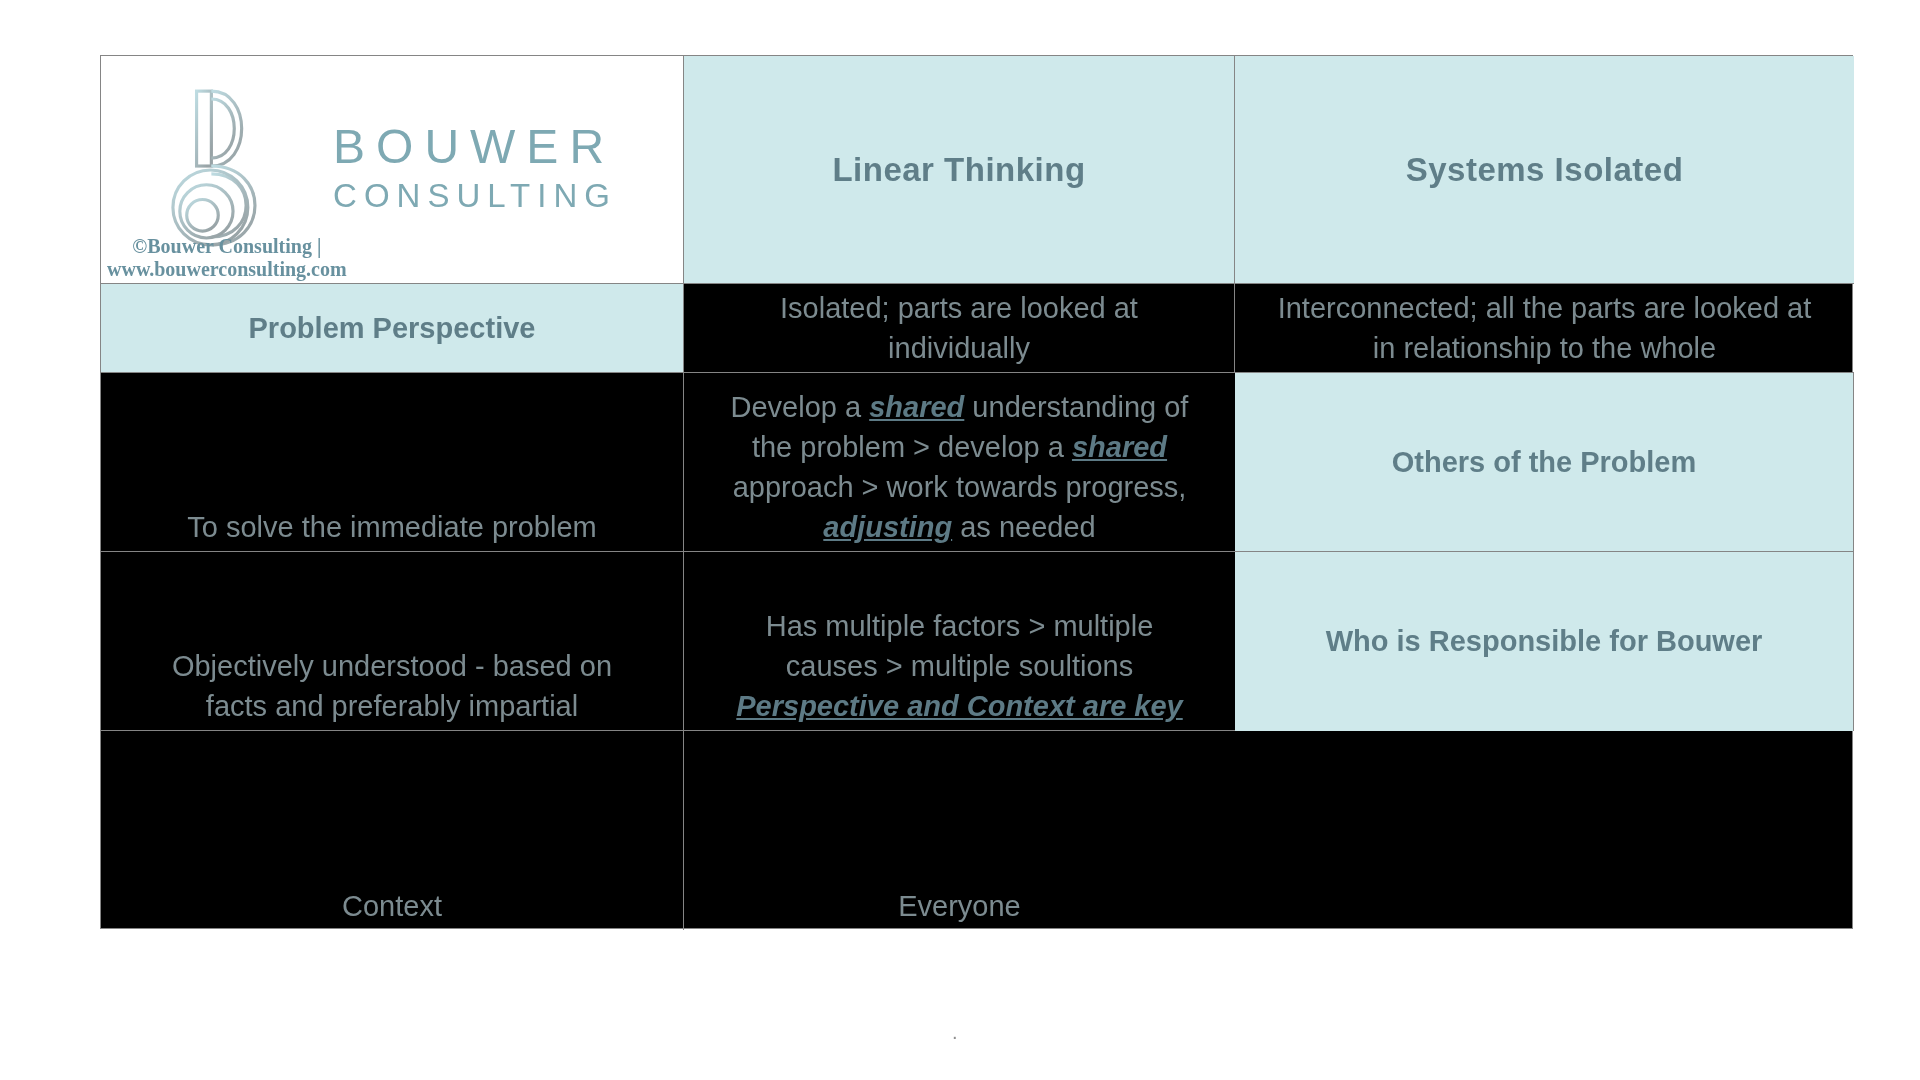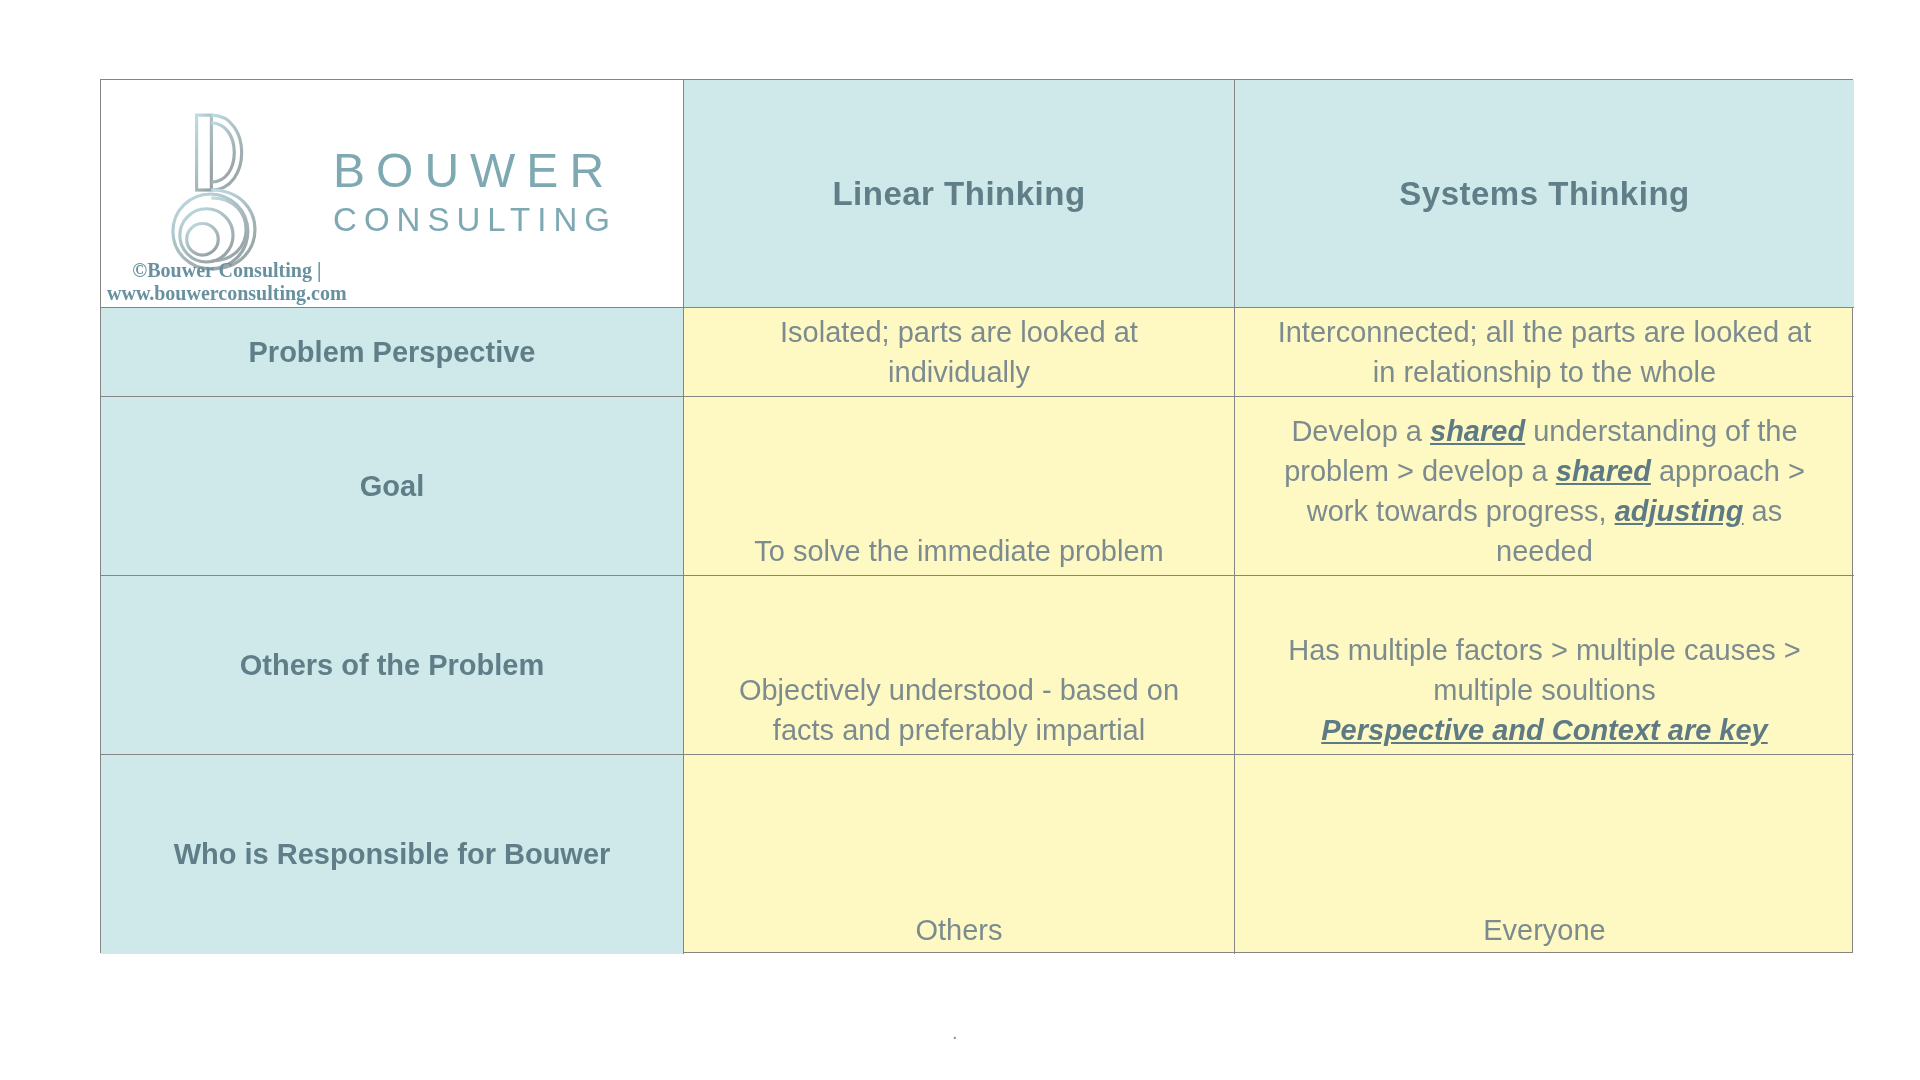--- a/index.html
+++ b/index.html
@@ -12,26 +12,26 @@
     --border:#858585;
     --page-bg:#ffffff;
   }
   *{margin:0;padding:0;box-sizing:border-box;}
   html,body{width:1920px;height:1080px;background:var(--page-bg);overflow:hidden;}
   body{font-family:"Liberation Sans", sans-serif;}
 
   .stage{position:relative;width:1920px;height:1080px;background:var(--page-bg);}
 
   .comparison-table{
-    position:absolute;left:100px;top:79px;width:1753px;height:874px;
+    position:absolute;left:100px;top:55px;width:1753px;height:874px;
     display:grid;
     grid-template-columns:583px 551px 619px;
     grid-template-rows:228px 89px 179px 179px 199px;
     border:1px solid var(--border);
-    background:#fef9c3;
+    background:#000000;
   }
   .cell{
     border-right:1px solid var(--border);
     border-bottom:1px solid var(--border);
     display:flex;align-items:center;justify-content:center;
     text-align:center;
     padding:4px 38px;
   }
   .cell.col3{border-right:none;}
   .cell.rowlast{border-bottom:none;}
@@ -121,49 +121,48 @@
           <div class="brand-name">BOUWER</div>
           <div class="brand-sub">CONSULTING</div>
         </div>
       </div>
       <div class="copyright">
         <div>©Bouwer Consulting |</div>
         <div>www.bouwerconsulting.com</div>
       </div>
     </div>
     <div class="cell head">Linear Thinking</div>
-    <div class="cell head col3">Systems Thinking</div>
+    <div class="cell head col3">Systems Isolated</div>
 
     <div class="cell label">Problem Perspective</div>
     <div class="cell body">
         <span><span>Isolated; parts are looked at individually</span></span>
       </div>
     <div class="cell body col3">
         <span><span>Interconnected; all the parts are looked at in relationship to the whole</span></span>
       </div>
 
-    <div class="cell label">Goal</div>
     <div class="cell body">
         <span><span>To solve the immediate problem</span></span>
       </div>
     <div class="cell body col3">
         <span><span>Develop a </span><span class="em">shared</span><span> understanding of the problem &gt; develop a </span><span class="em">shared</span><span> approach &gt; work towards progress, </span><span class="em">adjusting</span><span> as needed</span></span>
       </div>
 
     <div class="cell label">Others of the Problem</div>
     <div class="cell body">
         <span><span>Objectively understood - based on facts and preferably impartial</span></span>
       </div>
     <div class="cell body col3">
         <span><span>Has multiple factors &gt; multiple causes &gt; multiple soultions</span><br><span class="em">Perspective and Context are key</span></span>
       </div>
 
     <div class="cell label rowlast">Who is Responsible for Bouwer</div>
     <div class="cell body rowlast">
-        <span><span>Others</span></span>
+        <span><span>Context</span></span>
       </div>
     <div class="cell body col3 rowlast">
         <span><span>Everyone</span></span>
       </div>
 
   </div>
 
   <span class="footer-dot">.</span>
 </div>
 

